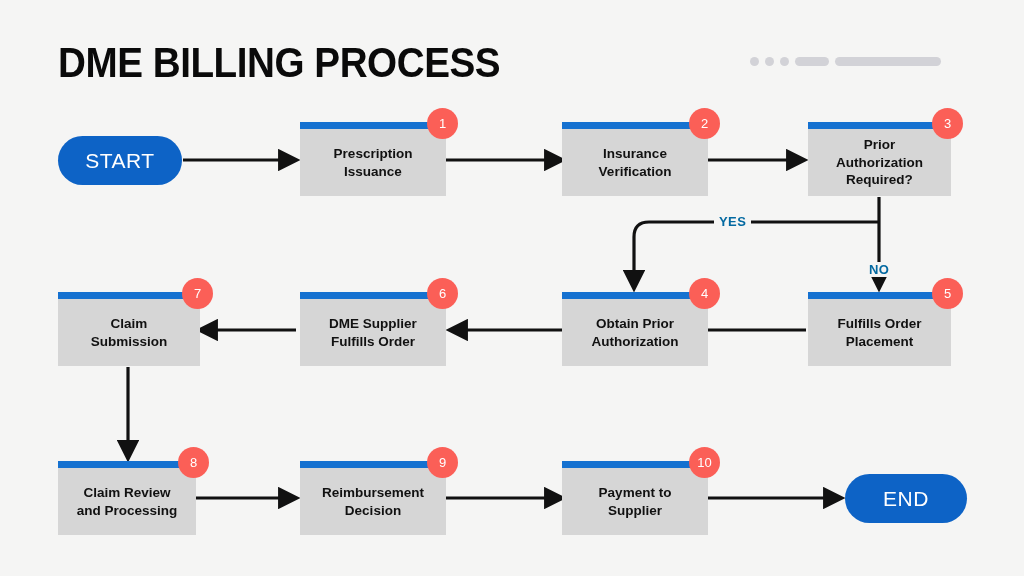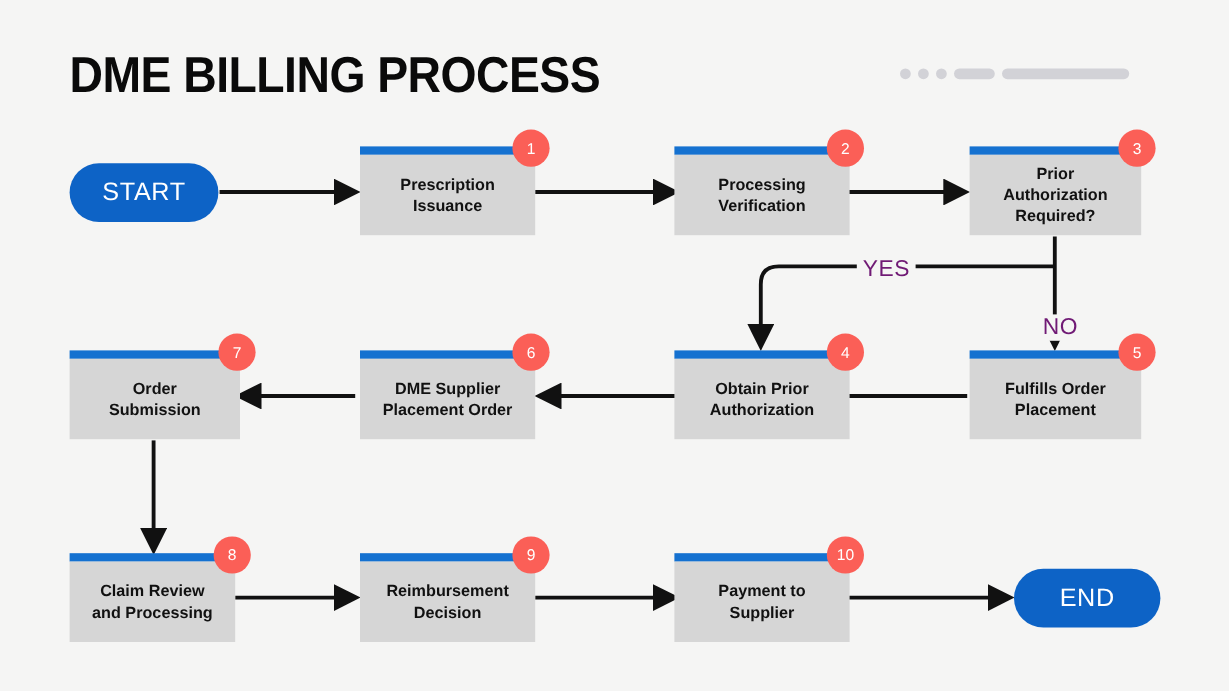--- a/index.html
+++ b/index.html
@@ -66,23 +66,23 @@
     position:absolute;
     width:31px;height:31px;border-radius:50%;
     background:#fb5f57;
     color:#fff;
     display:flex;align-items:center;justify-content:center;
     font-size:13px;
     font-weight:400;
   }
   .branch-label{
     position:absolute;
-    font-size:19px;
-    font-weight:normal;
-    color:#701a75;
+    font-size:13px;
+    font-weight:bold;
+    color:#0369a1;
     letter-spacing:0.4px;
     background:#f5f5f4;
     padding:0 5px;
   }
 </style>
 </head>
 <body>
 
 <div id="canvas">
 
@@ -138,21 +138,21 @@
 Issuance</div>
     </div>
     <div class="badge" style="left:127px;top:-14px;">
       <span>1</span>
     </div>
   </div>
 
   <div class="node" style="left:562px;top:122px;width:146px;height:74px;">
     <div class="bar"></div>
     <div class="body">
-      <div class="label">Processing
+      <div class="label">Insurance
 Verification</div>
     </div>
     <div class="badge" style="left:127px;top:-14px;">
       <span>2</span>
     </div>
   </div>
 
   <div class="node" style="left:808px;top:122px;width:143px;height:74px;">
     <div class="bar"></div>
     <div class="body">
@@ -164,33 +164,33 @@
       <span>3</span>
     </div>
   </div>
 
   <div class="branch-label" style="left:714px;top:214px;">YES</div>
   <div class="branch-label" style="left:864px;top:250px;margin-top:12px;">NO</div>
 
   <div class="node" style="left:58px;top:292px;width:142px;height:74px;">
     <div class="bar"></div>
     <div class="body">
-      <div class="label">Order
+      <div class="label">Claim
 Submission</div>
     </div>
     <div class="badge" style="left:124px;top:-14px;">
       <span>7</span>
     </div>
   </div>
 
   <div class="node" style="left:300px;top:292px;width:146px;height:74px;">
     <div class="bar"></div>
     <div class="body">
       <div class="label">DME Supplier
-Placement Order</div>
+Fulfills Order</div>
     </div>
     <div class="badge" style="left:127px;top:-14px;">
       <span>6</span>
     </div>
   </div>
 
   <div class="node" style="left:562px;top:292px;width:146px;height:74px;">
     <div class="bar"></div>
     <div class="body">
       <div class="label">Obtain Prior

